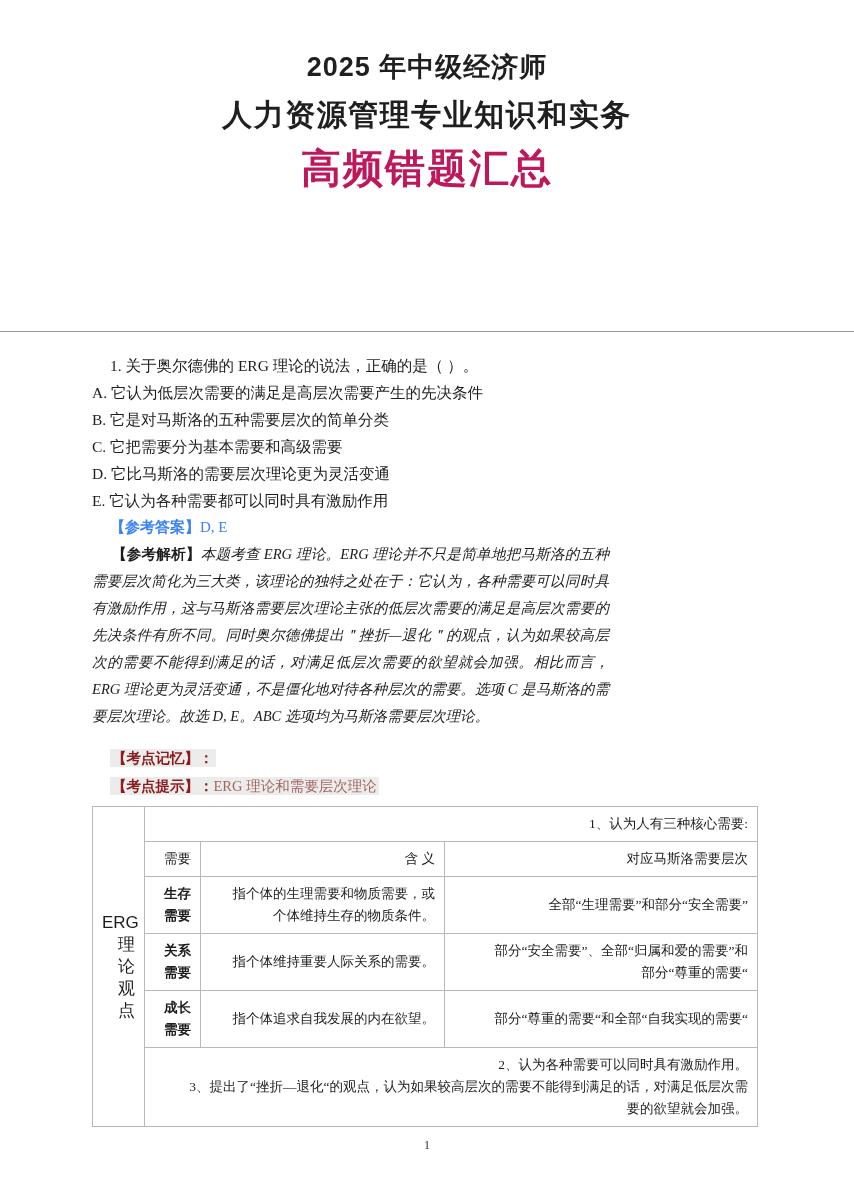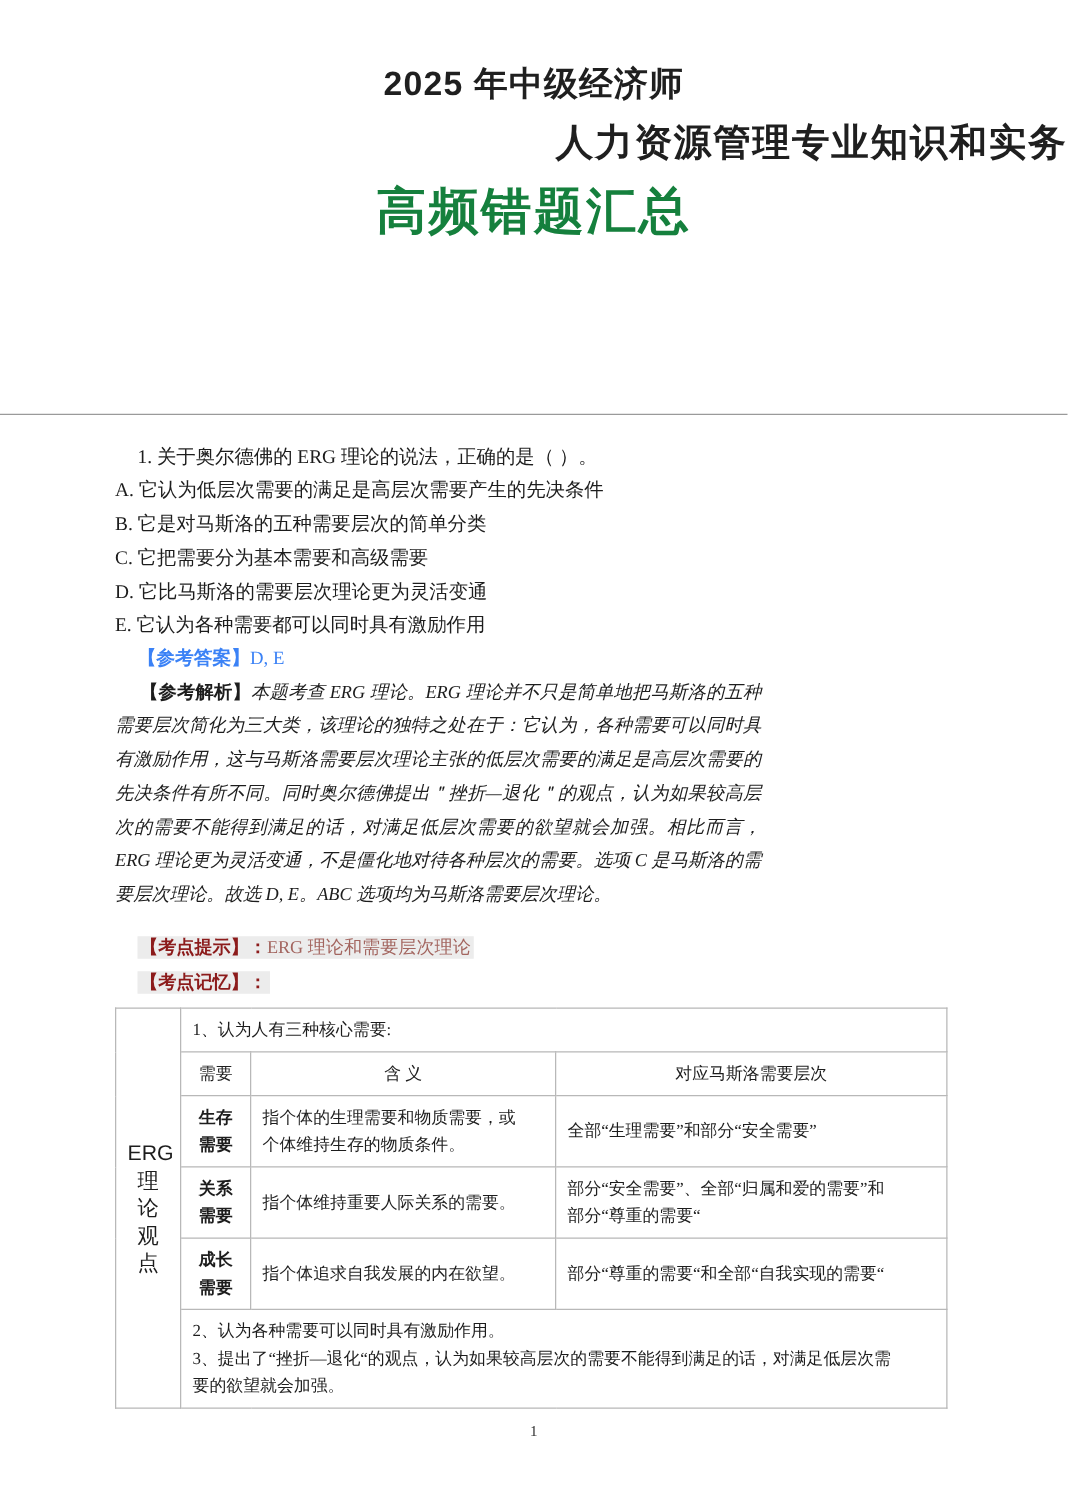--- a/index.html
+++ b/index.html
@@ -37,28 +37,27 @@
     line-height: 40px;
   }
   .title-line2 {
     font-family: "Liberation Sans", "DejaVu Sans", sans-serif;
     font-weight: bold;
     font-size: 30px;
     letter-spacing: 1.5px;
     color: #1f1f1f;
     line-height: 47px;
     margin-top: 4px;
-    text-align: right;
   }
   .title-line3 {
     font-family: "Liberation Serif", "DejaVu Serif", serif;
     font-weight: bold;
     font-size: 40px;
     letter-spacing: 2px;
-    color: #15803d;
+    color: #be185d;
     line-height: 54px;
     margin-top: 4px;
   }
 
   .header-rule {
     position: absolute;
     left: 0;
     top: 331px;
     width: 854px;
     height: 0;
@@ -137,20 +136,21 @@
     width: 665px;
     table-layout: fixed;
     font-size: 13.5px;
     color: #1d1d1d;
   }
   .kp-table td {
     border: 1px solid #b8b8b8;
     padding: 6px 9px;
     vertical-align: middle;
     line-height: 22px;
+    text-align: right;
   }
   .col-label { width: 52px; }
   .col-need  { width: 56px; }
   .col-mean  { width: 244px; }
   .col-map   { width: 313px; }
 
   .cell-label {
     text-align: center;
     font-family: Liberation Sans, sans-serif;
     font-size: 17px;
@@ -204,22 +204,22 @@
     <div class="q-line">B. 它是对马斯洛的五种需要层次的简单分类</div>
     <div class="q-line">C. 它把需要分为基本需要和高级需要</div>
     <div class="q-line">D. 它比马斯洛的需要层次理论更为灵活变通</div>
     <div class="q-line">E. 它认为各种需要都可以同时具有激励作用</div>
 
     <div class="ans-line"><span class="tag">【参考答案】</span><span>D, E</span></div>
 
     <div class="analysis"><span class="tag">【参考解析】</span><span>本题考查 ERG 理论。ERG 理论并不只是简单地把马斯洛的五种需要层次简化为三大类，该理论的独特之处在于：它认为，各种需要可以同时具有激励作用，这与马斯洛需要层次理论主张的低层次需要的满足是高层次需要的先决条件有所不同。同时奥尔德佛提出＂挫折—退化＂的观点，认为如果较高层次的需要不能得到满足的话，对满足低层次需要的欲望就会加强。相比而言，ERG 理论更为灵活变通，不是僵化地对待各种层次的需要。选项 C 是马斯洛的需要层次理论。故选 D, E。ABC 选项均为马斯洛需要层次理论。</span></div>
 
     <div class="kp-block">
+      <div class="kp-line"><span class="kp-inner"><span class="kp-label">【考点记忆】：</span><span class="kp-text"></span></span></div>
       <div class="kp-line"><span class="kp-inner"><span class="kp-label">【考点提示】：</span><span class="kp-text">ERG 理论和需要层次理论</span></span></div>
-      <div class="kp-line"><span class="kp-inner"><span class="kp-label">【考点记忆】：</span><span class="kp-text"></span></span></div>
     </div>
 
     <table class="kp-table">
       <colgroup>
         <col class="col-label">
         <col class="col-need">
         <col class="col-mean">
         <col class="col-map">
       </colgroup>
       <tbody>

